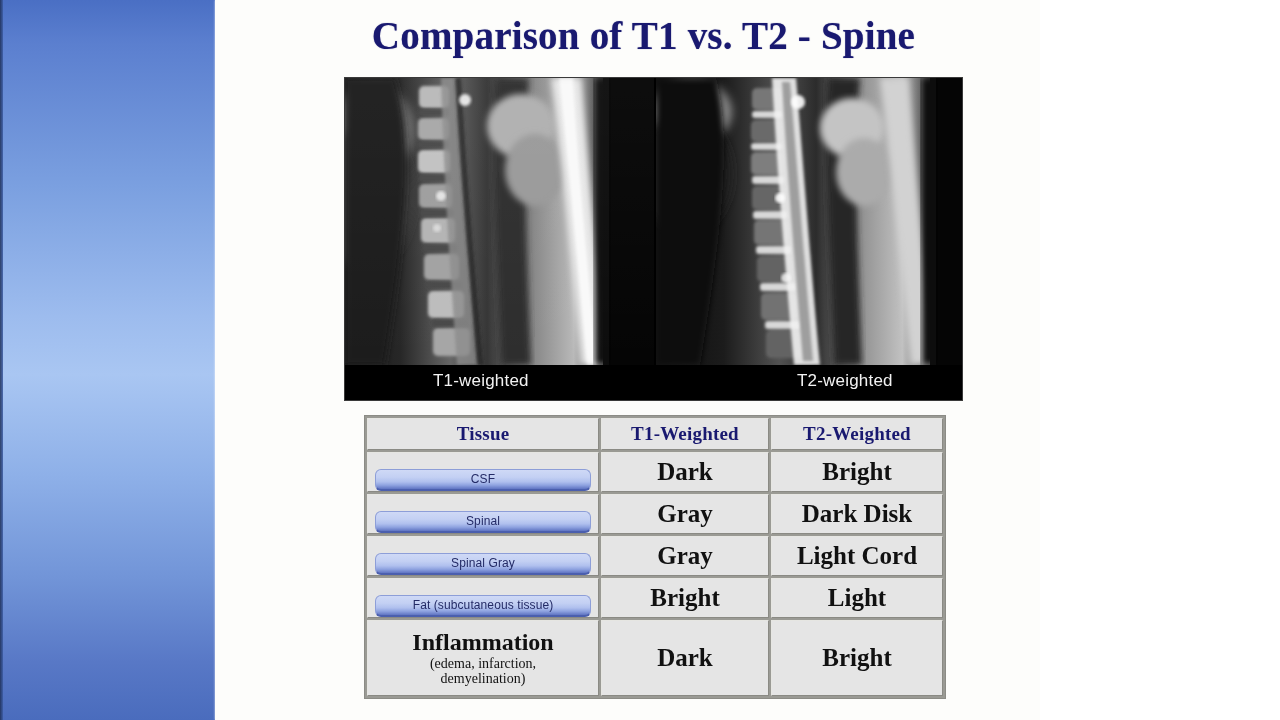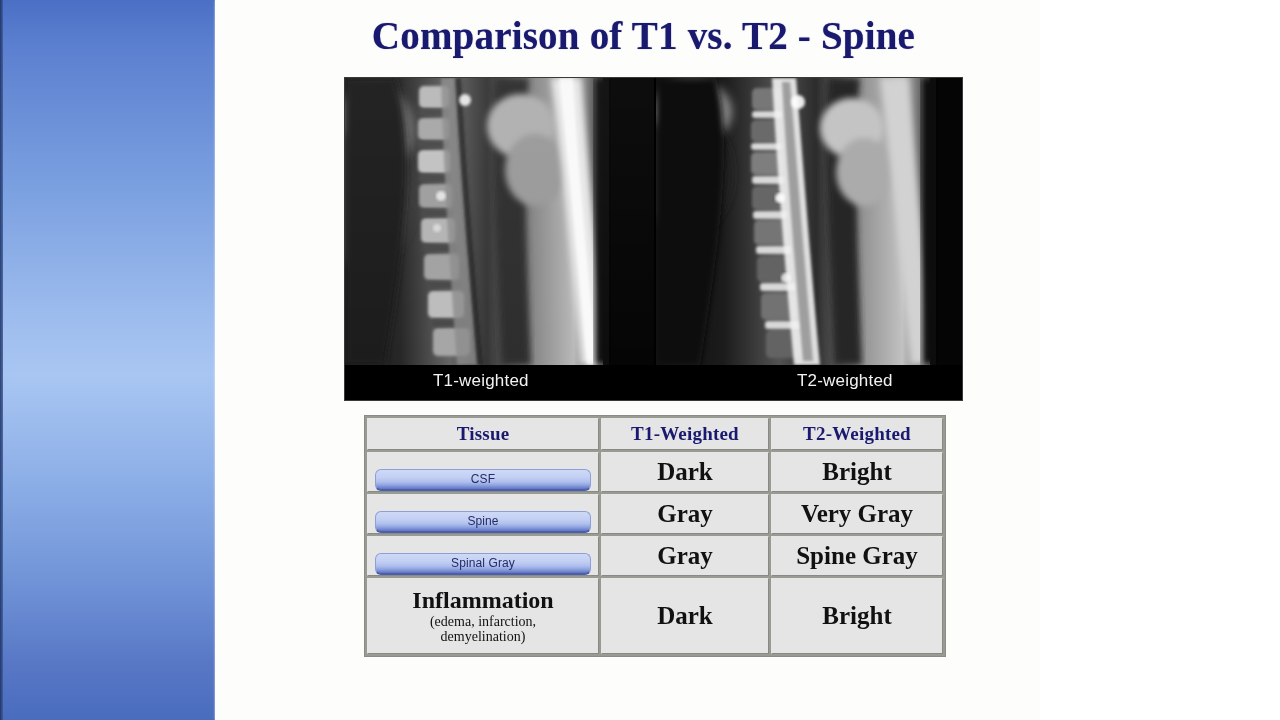--- a/index.html
+++ b/index.html
@@ -382,31 +382,38 @@
       <tbody>
         <tr>
           <td class="tissue-cell">
             <span class="tissue-pill">CSF</span>
           </td>
           <td class="val-cell">Dark</td>
           <td class="val-cell">Bright</td>
         </tr>
         <tr>
           <td class="tissue-cell">
-            <span class="tissue-pill">Spine</span>
+            <span class="tissue-pill">Spinal</span>
           </td>
           <td class="val-cell">Gray</td>
-          <td class="val-cell">Very Gray</td>
+          <td class="val-cell">Dark Disk</td>
         </tr>
         <tr>
           <td class="tissue-cell">
             <span class="tissue-pill">Spinal Gray</span>
           </td>
           <td class="val-cell">Gray</td>
-          <td class="val-cell">Spine Gray</td>
+          <td class="val-cell">Light Cord</td>
+        </tr>
+        <tr>
+          <td class="tissue-cell">
+            <span class="tissue-pill">Fat (subcutaneous tissue)</span>
+          </td>
+          <td class="val-cell">Bright</td>
+          <td class="val-cell">Light</td>
         </tr>
         <tr>
           <td class="inflam-cell">
             <span class="inflam-title">Inflammation</span>
             <span class="inflam-sub">(edema, infarction,</span>
             <span class="inflam-sub">demyelination)</span>
           </td>
           <td class="val-cell inflam-val">Dark</td>
           <td class="val-cell inflam-val">Bright</td>
         </tr>

